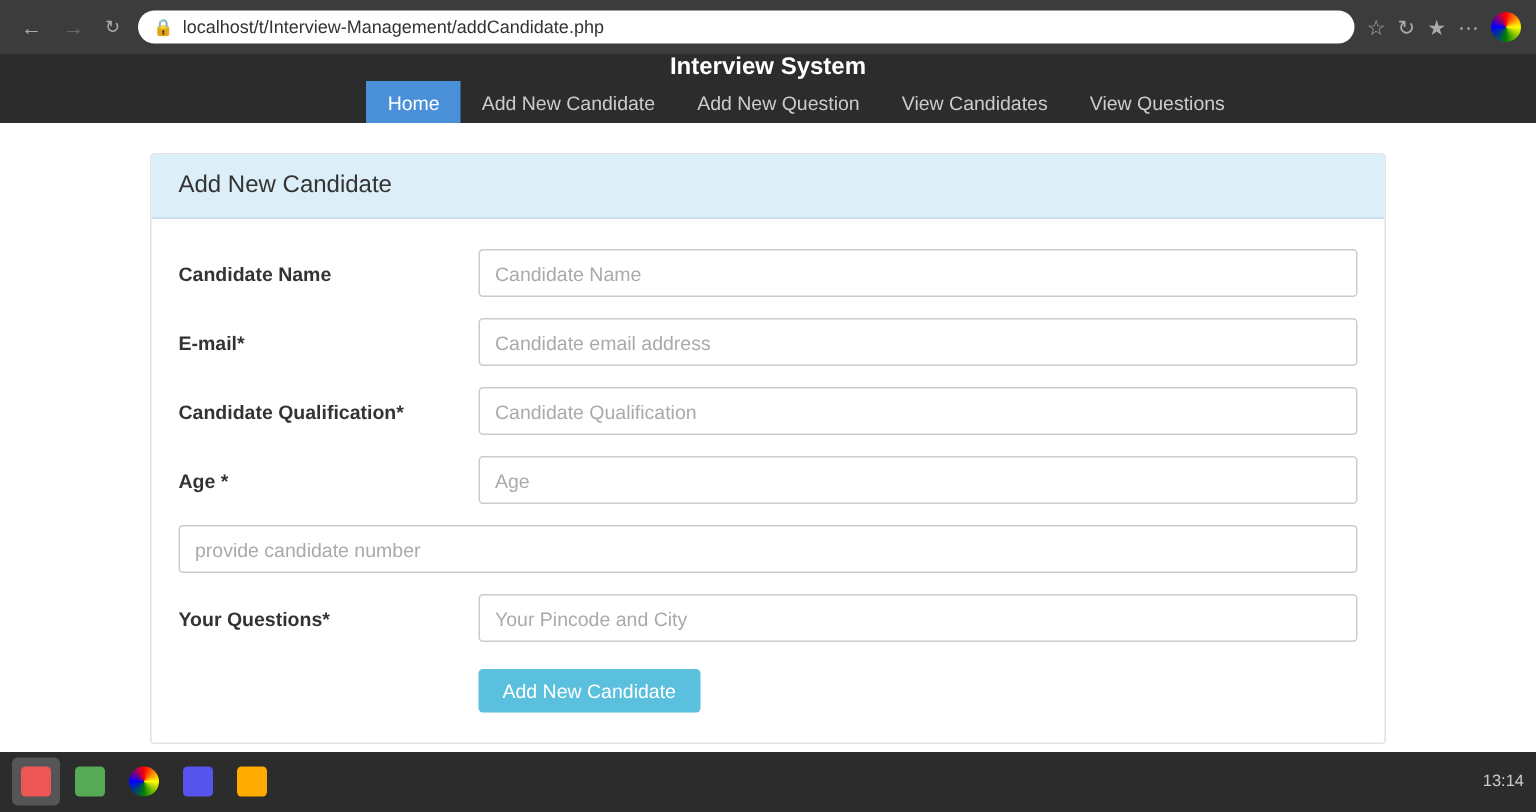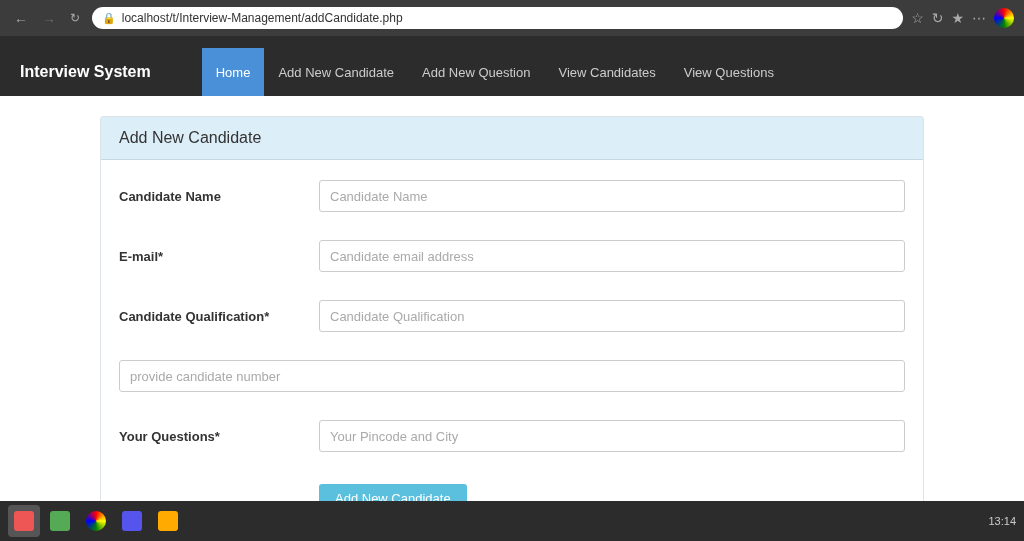--- a/index.html
+++ b/index.html
@@ -81,22 +81,23 @@
       background: #ffffff;
       height: calc(541px - 36px - 40px);
       overflow-y: auto;
     }
 
     
     .navbar {
       background: #2c2c2c;
       display: flex;
       align-items: center;
-      padding: 12px 0 0 20px;
-      height: 60px;
+      padding: 0 0 0 20px;
+      height: 46px;
+      flex-direction: column;
     }
 
     .navbar-brand {
       color: #ffffff;
       font-size: 16px;
       font-weight: bold;
       margin-right: 20px;
       white-space: nowrap;
     }
 
@@ -147,21 +148,21 @@
       font-weight: normal;
     }
 
     .form-card-body {
       padding: 20px 18px;
     }
 
     .form-group {
       display: flex;
       align-items: center;
-      margin-bottom: 28px;
+      margin-bottom: 14px;
     }
 
     .form-label {
       width: 200px;
       font-size: 13px;
       color: #333;
       font-weight: 600;
       flex-shrink: 0;
     }
 
@@ -274,20 +275,24 @@
         <div class="form-group">
           <label class="form-label">E-mail*</label>
           <input class="form-control" type="email" placeholder="Candidate email address" style="">
         </div>
 
         <div class="form-group">
           <label class="form-label">Candidate Qualification*</label>
           <input class="form-control" type="text" placeholder="Candidate Qualification" style="">
         </div>
 
+        <div class="form-group">
+          <label class="form-label">Age *</label>
+          <input class="form-control" type="text" placeholder="Age" style="">
+        </div>
 
         <div class="form-group">
           <input class="form-control" type="text" placeholder="provide candidate number" style="">
         </div>
 
         <div class="form-group">
           <label class="form-label">Your Questions*</label>
           <input class="form-control" type="text" placeholder="Your Pincode and City" style="">
         </div>
 

